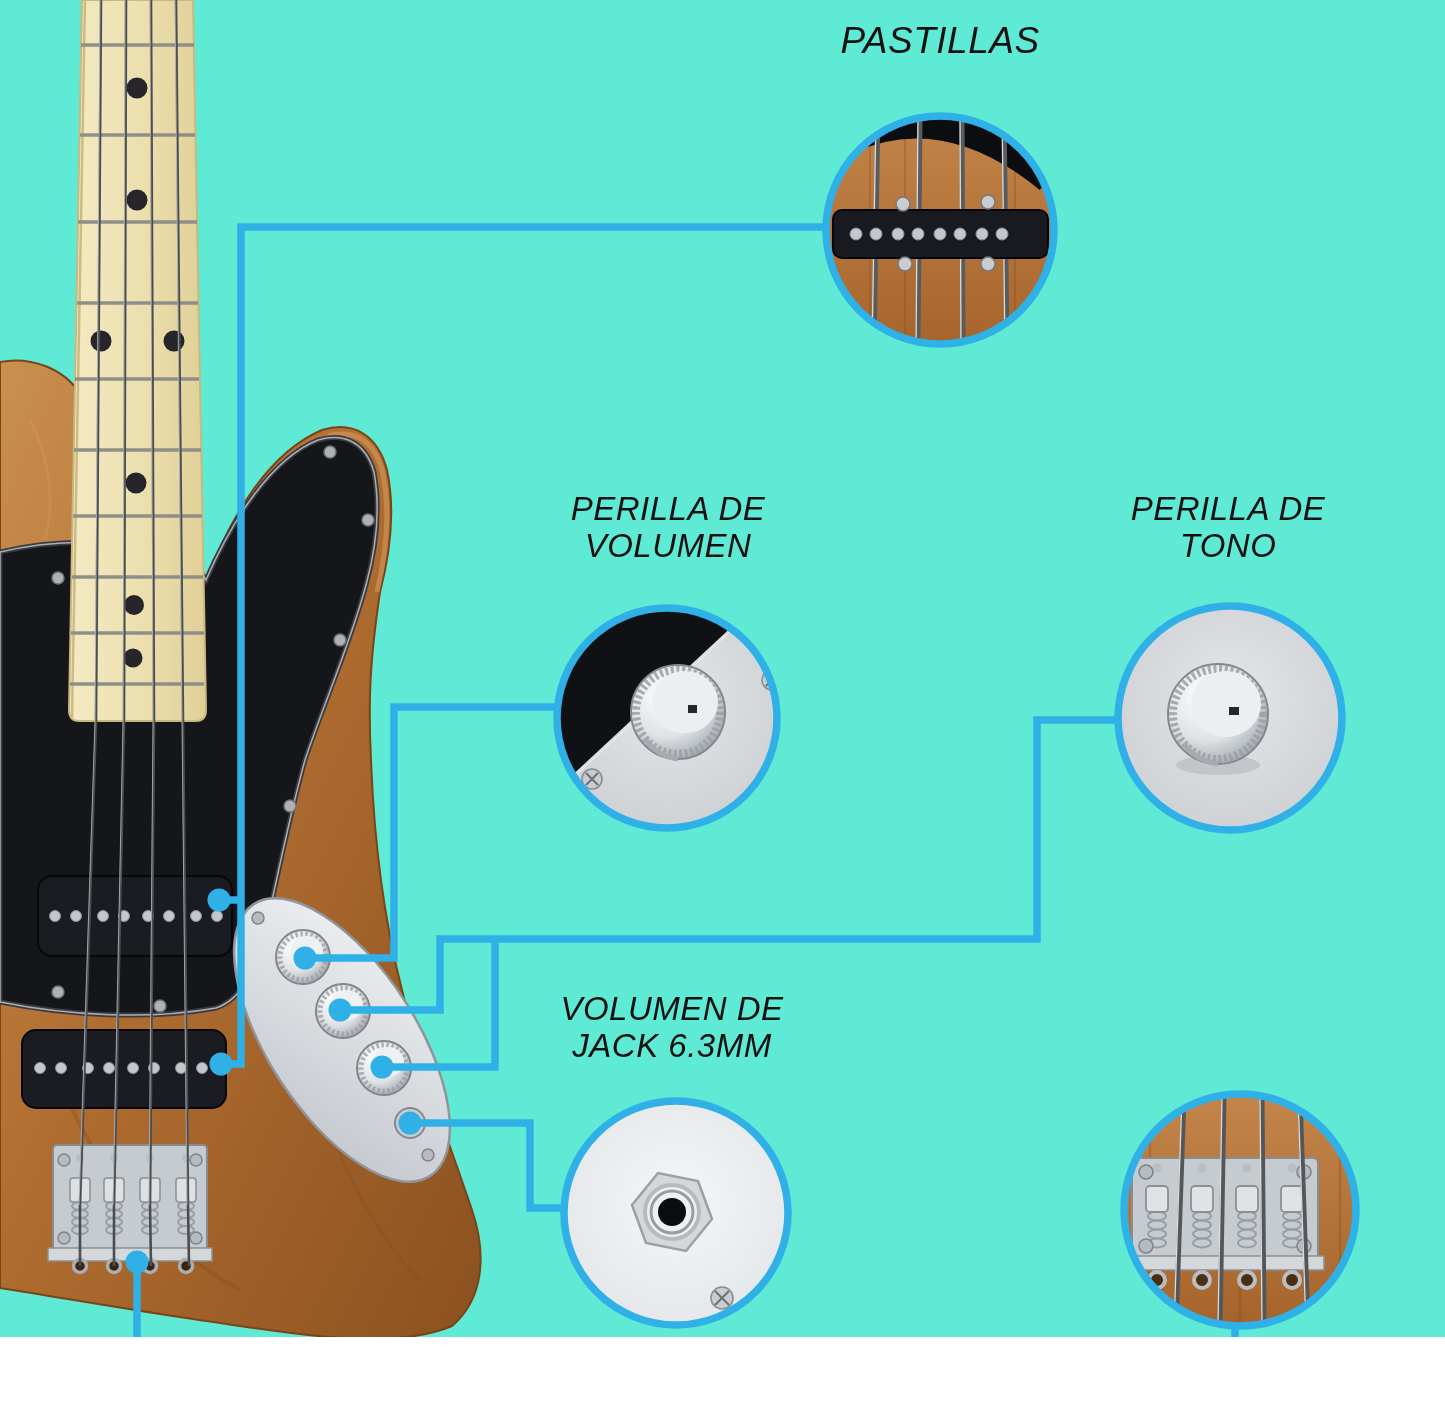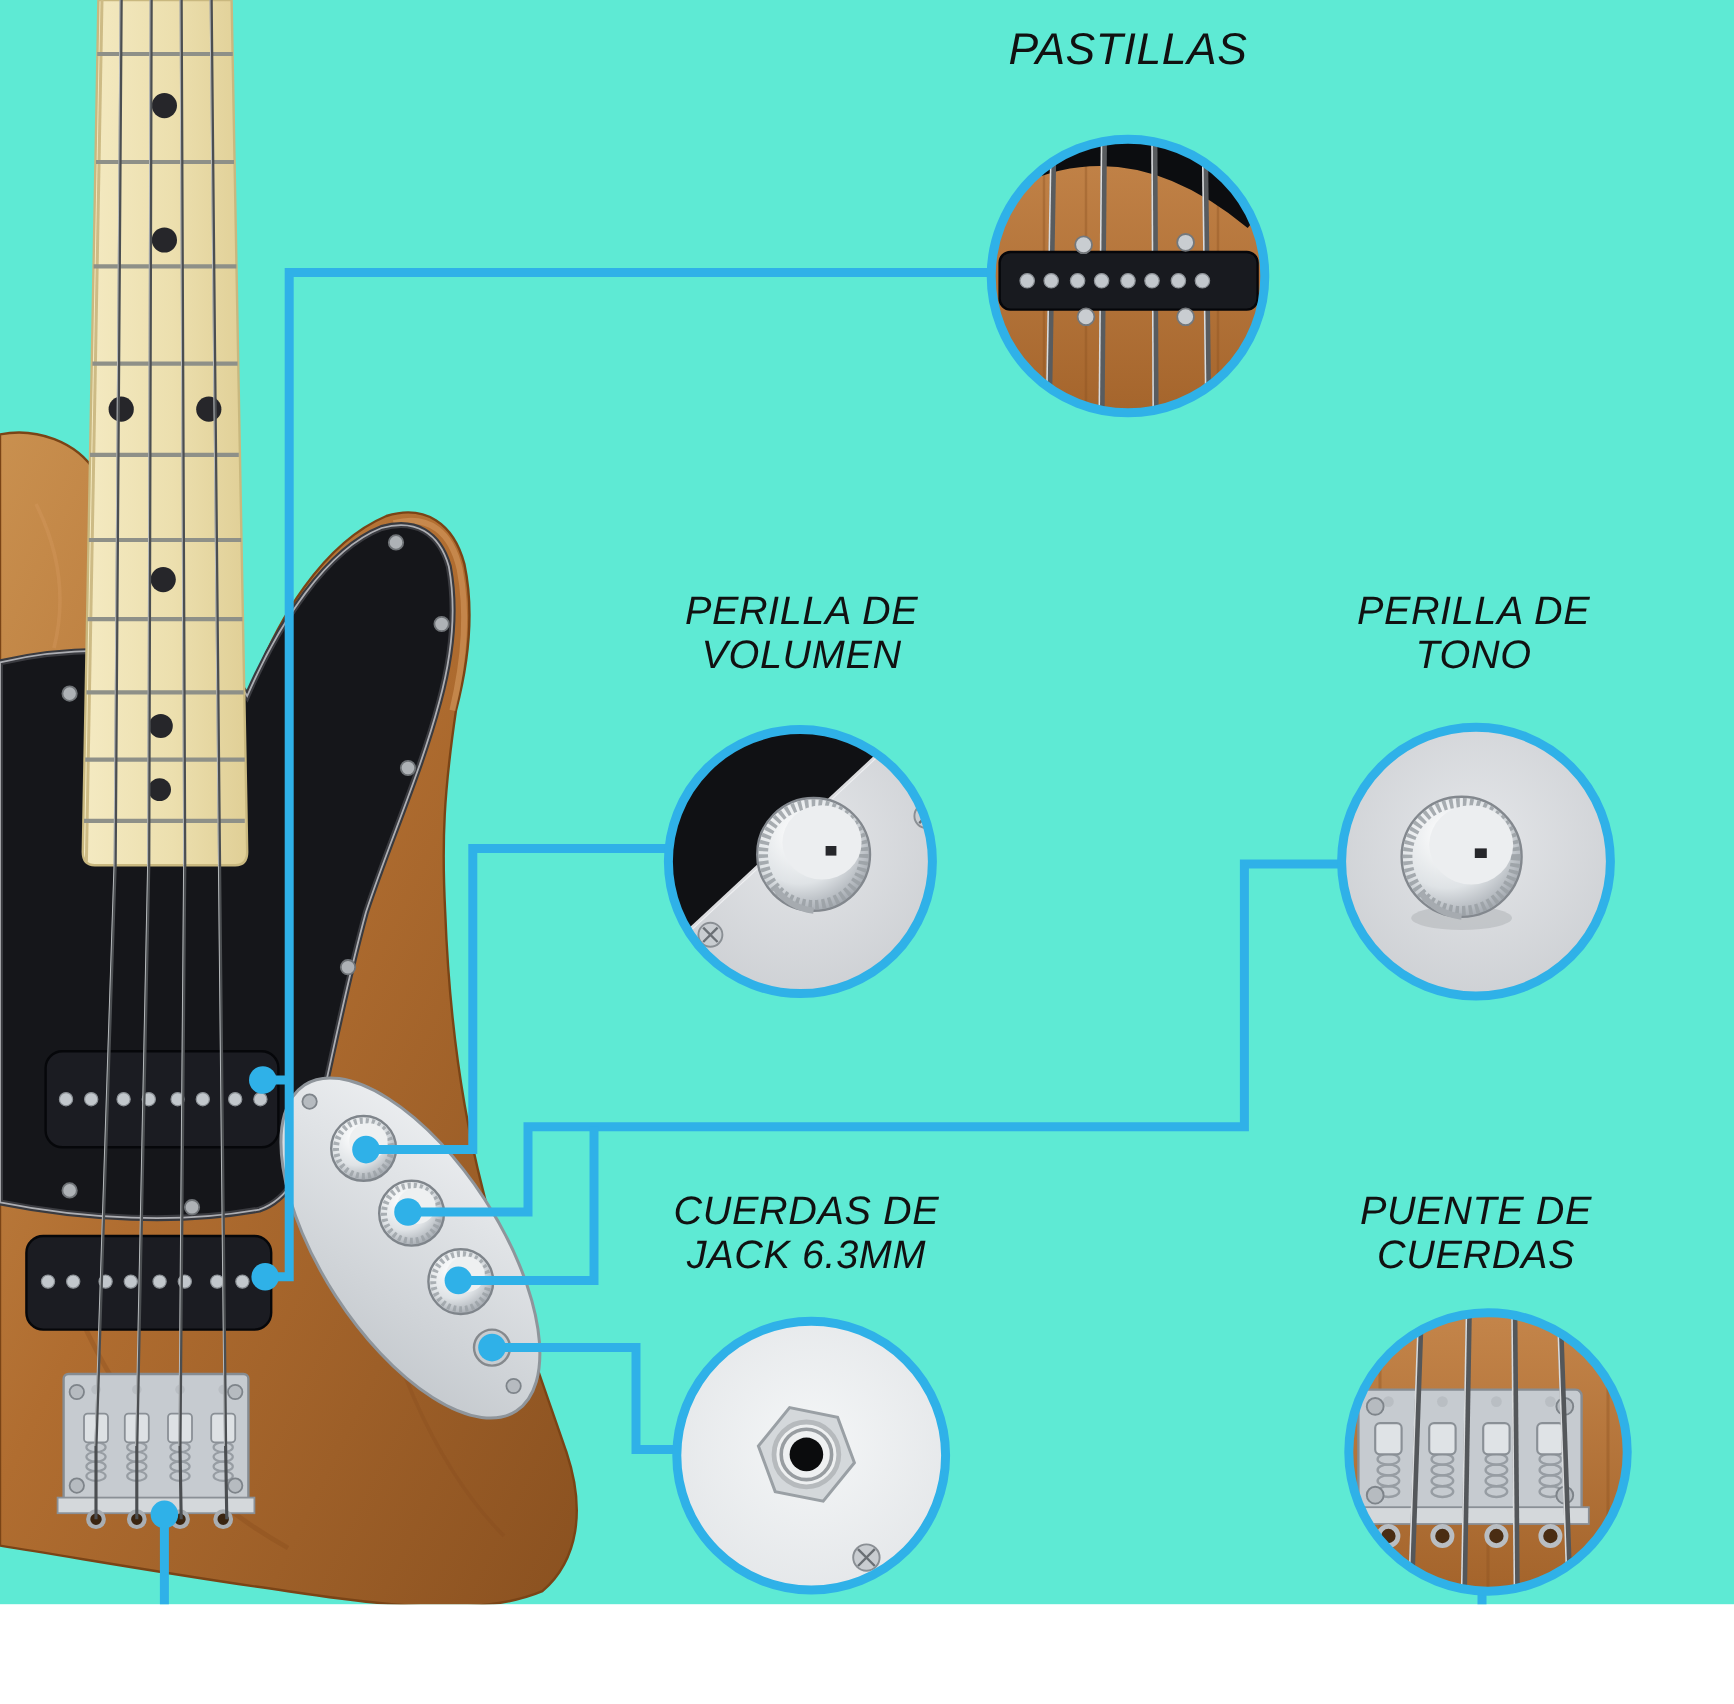--- a/index.html
+++ b/index.html
@@ -457,18 +457,16 @@
     </g>
     <circle cx="1240" cy="1210" r="116" fill="none" stroke="#2fb1e8" stroke-width="7.5"></circle>
   </g>
 </svg>
 
 <div class="lbl lbl-pastillas">PASTILLAS</div>
 <div class="lbl lbl-volumen">PERILLA DE
 VOLUMEN</div>
 <div class="lbl lbl-tono">PERILLA DE
 TONO</div>
-<div class="lbl lbl-jack">CUERDAS DE
+<div class="lbl lbl-jack">VOLUMEN DE
 JACK 6.3MM</div>
-<div class="lbl lbl-puente">PUENTE DE
-CUERDAS</div>
 
 </div>
 
 </body></html>

